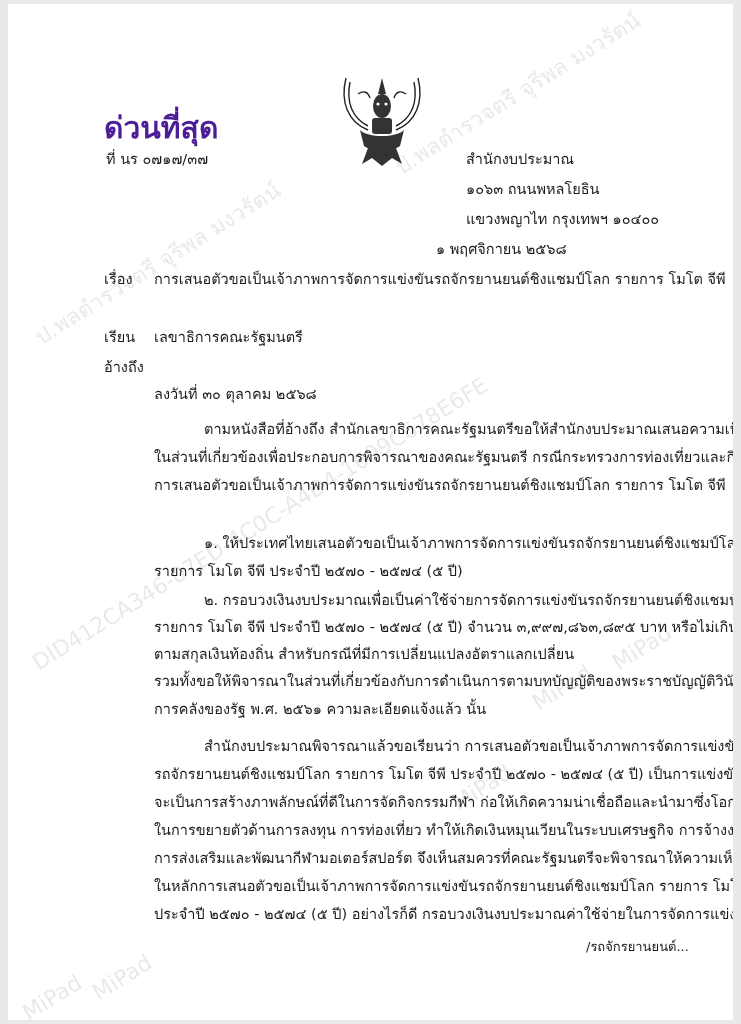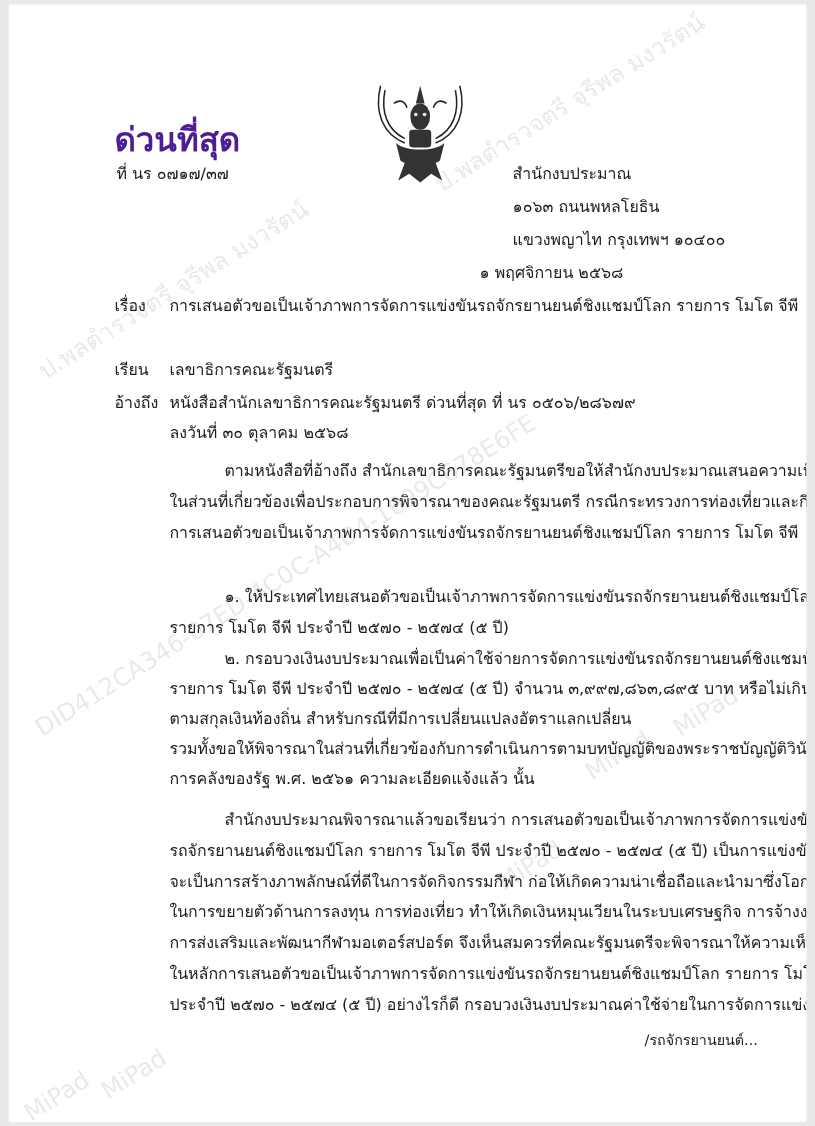--- a/index.html
+++ b/index.html
@@ -73,21 +73,20 @@
 
   <div class="t lbl" style="left:96px;top:266px;text-align:center;">เรื่อง</div>
   <div class="t" style="left:146px;top:266px;width:540px;">
       <span class="justify">การเสนอตัวขอเป็นเจ้าภาพการจัดการแข่งขันรถจักรยานยนต์ชิงแชมป์โลก  รายการ  โมโต  จีพี</span>
     </div>
 
   <div class="t lbl" style="left:96px;top:324px;">เรียน</div>
   <div class="t" style="left:146px;top:324px;">เลขาธิการคณะรัฐมนตรี</div>
 
   <div class="t lbl" style="left:96px;top:354px;">อ้างถึง</div>
-  <div class="t" style="left:146px;top:354px;">หนังสือสำนักเลขาธิการคณะรัฐมนตรี ด่วนที่สุด ที่ นร ๐๕๐๖/๒๘๖๗๙</div>
   <div class="t" style="left:146px;top:381px;">ลงวันที่ ๓๐ ตุลาคม ๒๕๖๘</div>
 
   <div class="t" style="left:196px;top:416px;width:490px;">
       <span class="justify">ตามหนังสือที่อ้างถึง  สำนักเลขาธิการคณะรัฐมนตรีขอให้สำนักงบประมาณเสนอความเห็น</span>
     </div>
   <div class="t" style="left:146px;top:444px;width:540px;">
       <span class="justify">ในส่วนที่เกี่ยวข้องเพื่อประกอบการพิจารณาของคณะรัฐมนตรี  กรณีกระทรวงการท่องเที่ยวและกีฬาเสนอเรื่อง</span>
     </div>
   <div class="t" style="left:146px;top:472px;width:540px;">
       <span class="justify">การเสนอตัวขอเป็นเจ้าภาพการจัดการแข่งขันรถจักรยานยนต์ชิงแชมป์โลก  รายการ  โมโต  จีพี</span>

